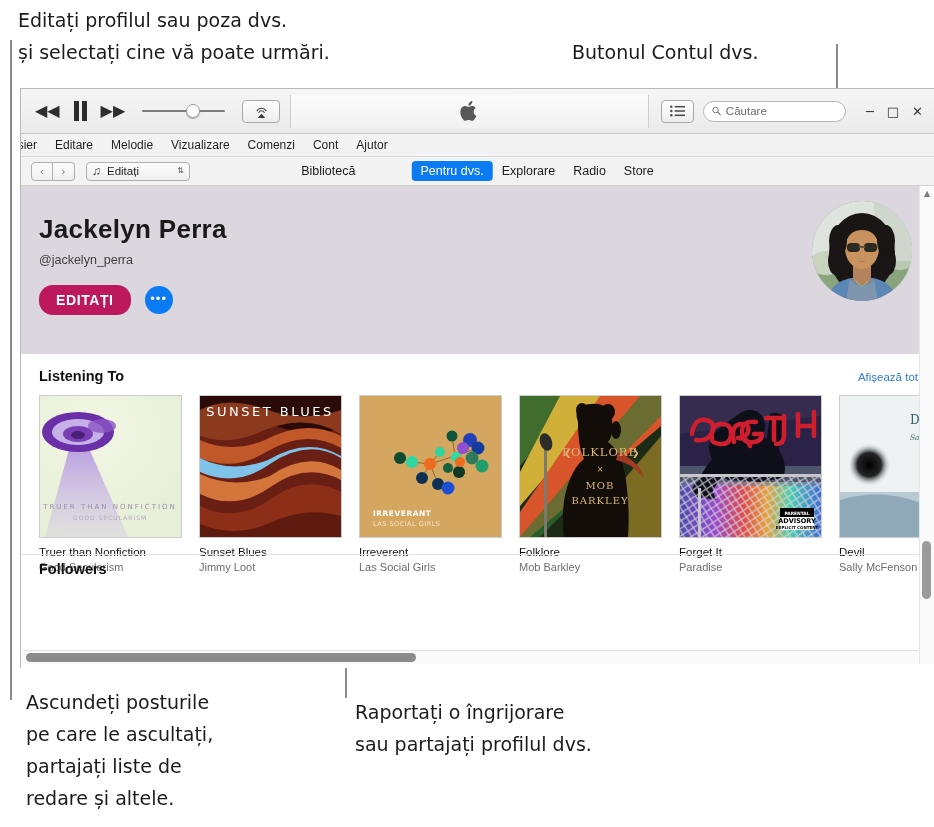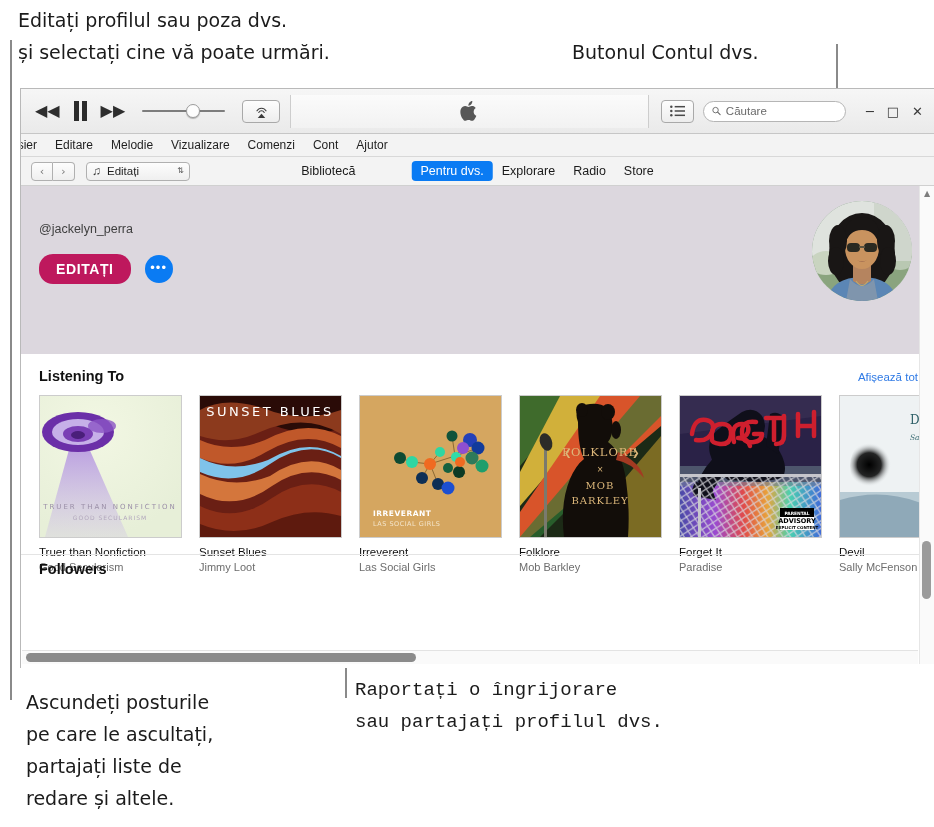--- a/index.html
+++ b/index.html
@@ -345,21 +345,21 @@
   <div class="leader" style="left:10px; top:40px; height:660px;"></div>
 
   <div class="callout" style="left:572px; top:36px;">Butonul Contul dvs.</div>
   <div class="leader" style="left:836px; top:44px; height:170px;"></div>
 
   <div class="callout" style="left:26px; top:686px;">Ascundeți posturile
 pe care le ascultați,
 partajați liste de
 redare și altele.</div>
 
-  <div class="callout" style="left:355px; top:674px;font-family:Liberation Mono, monospace;">Raportați o îngrijorare
+  <div class="callout" style="left:355px; top:696px;">Raportați o îngrijorare
 sau partajați profilul dvs.</div>
   <div class="leader" style="left:345px; top:290px; height:408px;"></div>
 
   <div class="window">
 
     <div class="titlebar">
 
       <div class="transport">
         <span class="tbtn">◀◀</span>
         <span class="pause-icon">
@@ -439,20 +439,21 @@
         <div class="tab active">Pentru dvs.</div>
         <div class="tab">Explorare</div>
         <div class="tab">Radio</div>
         <div class="tab">Store</div>
       </div>
     </div>
 
     <div class="content">
 
       <div class="profile-header">
+        <div class="pname">Jackelyn  Perra</div>
         <div class="phandle">@jackelyn_perra</div>
         <div class="pbtns">
           <button class="btn-edit">EDITAȚI</button>
           <button class="btn-more">•••</button>
         </div>
 
         <div class="avatar">
           <svg width="100" height="100" viewBox="0 0 100 100" aria-hidden="true">
             <defs>
               <clipPath id="avclip">

